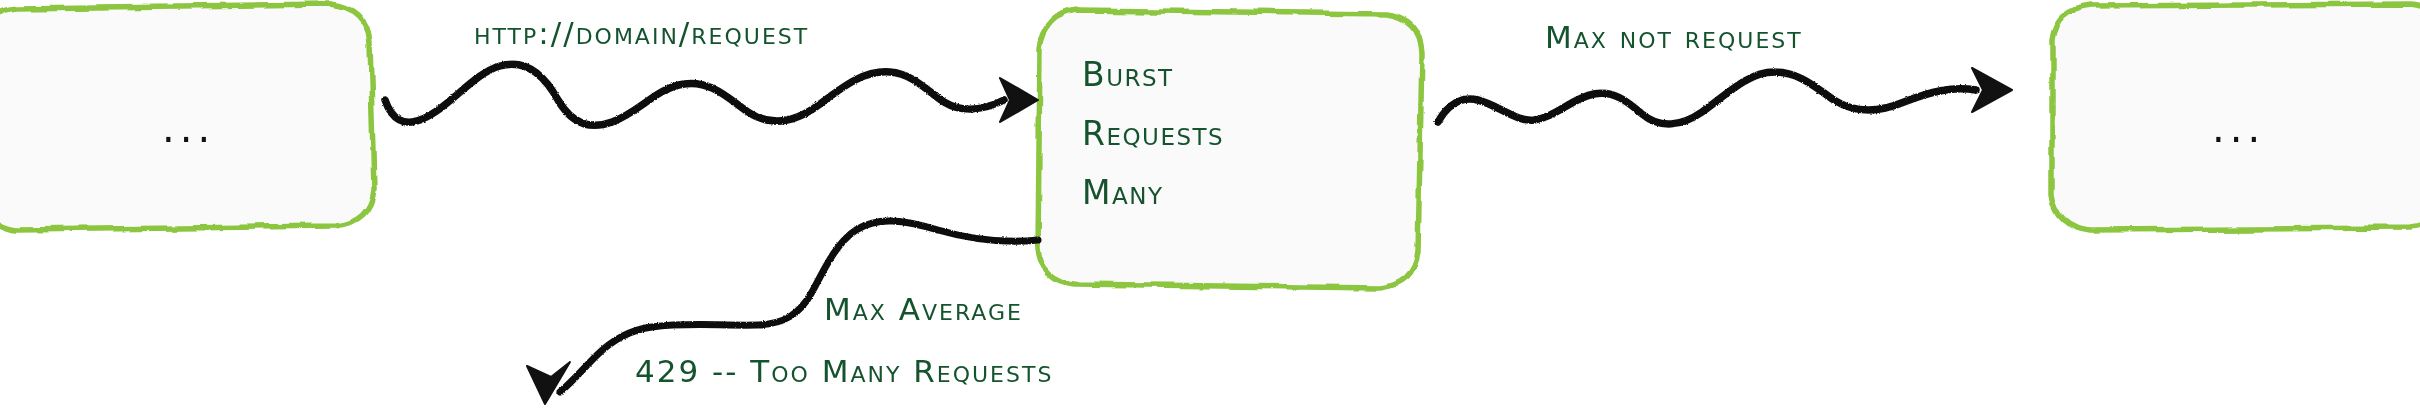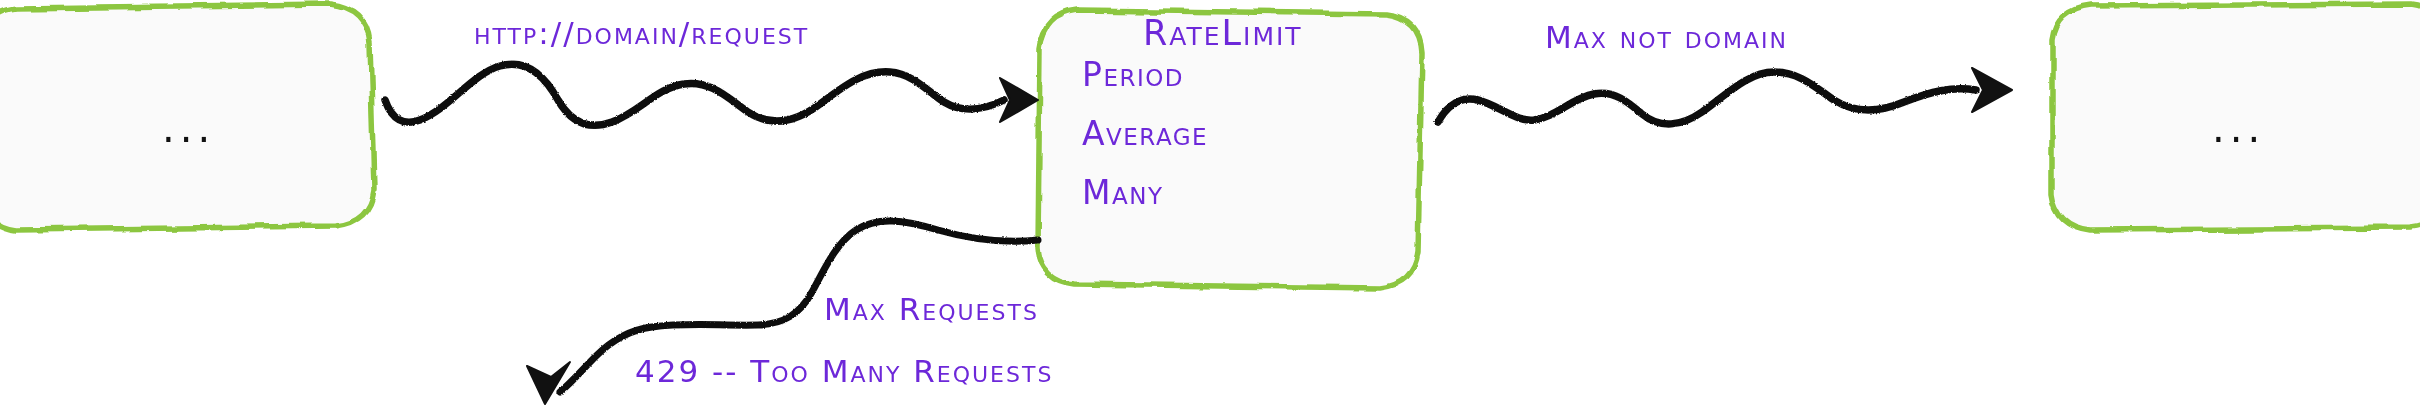--- a/index.html
+++ b/index.html
@@ -8,21 +8,21 @@
     font-family:"DejaVu Sans", sans-serif;
     overflow:hidden;
   }
   #stage{position:relative;width:2420px;height:419px;background:#ffffff;}
   #stage svg.layer{position:absolute;left:0;top:0;width:2420px;height:419px;overflow:visible;}
 
   
   .hand{
     font-family:"DejaVu Sans", sans-serif;
     font-weight:400;
-    color:#6d28d9;
+    color:#14532d;
     font-variant:small-caps;
     letter-spacing:1.5px;
     white-space:nowrap;
     line-height:1;
     -webkit-font-smoothing:antialiased;
   }
   .lbl{position:absolute;}
 
   .edge-label{font-size:31px;letter-spacing:2px;}
   .node-title{font-size:35px;letter-spacing:2px;}
@@ -86,29 +86,28 @@
                C 800,314 784,324 758,325 C 722,326 688,322 652,327
                C 628,330 610,342 596,356 C 582,370 572,382 560,392" fill="none" stroke="#111111" stroke-width="7" stroke-linecap="round" stroke-linejoin="round" filter="url(#rough)"></path>
       <path d="M 570,362 L 545,404 L 527,366 L 551,377 Z" fill="#111111" stroke="#111111" stroke-width="2" stroke-linejoin="round"></path>
     </g>
   </svg>
 
   <div class="ellipsis" style="left:162px;top:108px;">...</div>
 
   <div class="lbl hand edge-label" style="left:474px;top:18px;">http://domain/request</div>
 
-  <div class="lbl hand node-title" style="left:1143px;top:16px;">RateLimit</div>
 
-  <div class="lbl hand node-field" style="left:1082px;top:58px;">Period</div>
+  <div class="lbl hand node-field" style="left:1082px;top:58px;">Burst</div>
 
-  <div class="lbl hand node-field" style="left:1082px;top:117px;">Average</div>
+  <div class="lbl hand node-field" style="left:1082px;top:117px;">Requests</div>
 
   <div class="lbl hand node-field" style="left:1082px;top:176px;">Many</div>
 
-  <div class="lbl hand edge-label" style="left:1545px;top:22px;">Max not domain</div>
+  <div class="lbl hand edge-label" style="left:1545px;top:22px;">Max not request</div>
 
   <div class="ellipsis" style="left:2212px;top:108px;">...</div>
 
-  <div class="lbl hand edge-label" style="left:824px;top:294px;">Max Requests</div>
+  <div class="lbl hand edge-label" style="left:824px;top:294px;">Max Average</div>
 
   <div class="lbl hand edge-label" style="left:635px;top:356px;text-align:center;">429 -- Too Many Requests</div>
 
 </div>
 
 </body></html>

